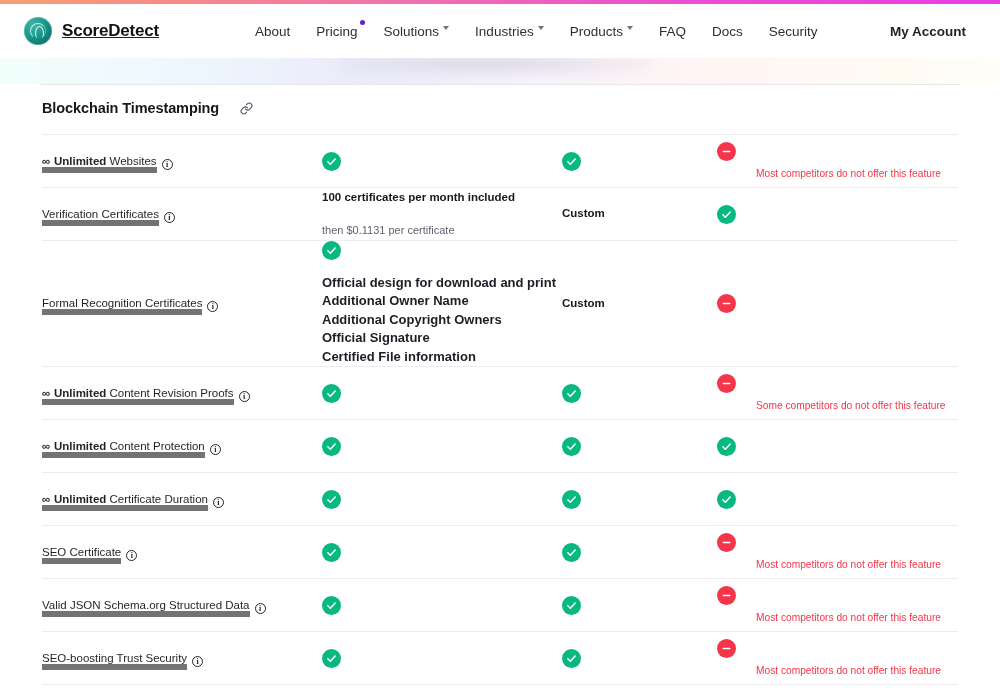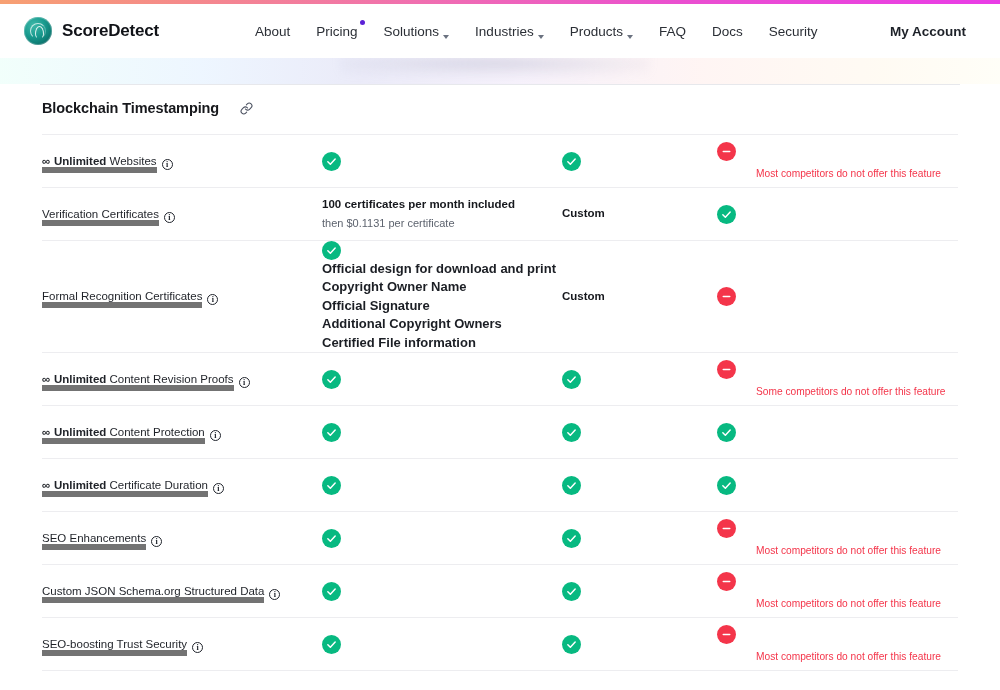--- a/index.html
+++ b/index.html
@@ -20,21 +20,21 @@
     z-index:50;
   }
 
   
   #site-header{
     position:absolute; top:4px; left:0; width:1000px; height:54px;
     background:#ffffff;
     display:flex; align-items:center;
     z-index:40;
   }
-  .brand{ display:flex; align-items:center; gap:10px; margin-left:24px; cursor:pointer; }
+  .brand{ display:flex; align-items:center; gap:10px; margin-left:24px; cursor:pointer;text-decoration:underline; }
   .brand-mark{
     width:28px; height:28px; border-radius:50%;
     background:radial-gradient(circle at 34% 30%, #3fb8a8 0%, #189a8e 42%, #0d7b73 70%, #12404a 100%);
     position:relative; flex:none;
     box-shadow:inset 0 0 0 1px rgba(255,255,255,.25);
   }
   .brand-mark::before{
     content:""; position:absolute; inset:6px;
     border-radius:50%;
     border:1.6px solid rgba(255,255,255,.72);
@@ -46,21 +46,21 @@
     border:1.4px solid rgba(255,255,255,.85);
     border-bottom-color:transparent;
   }
   .brand-name{ font-size:17px; font-weight:700; letter-spacing:-.2px; color:#111318; }
 
   nav#main-nav{
     display:flex; align-items:center; gap:26px;
     margin-left:96px;
     font-size:13.5px; color:#2b2f36;
   }
-  .nav-item{ position:relative; cursor:pointer; white-space:nowrap; display:flex; align-items:flex-end; gap:4px; }
+  .nav-item{ position:relative; cursor:pointer; white-space:nowrap; display:flex; align-items:flex-start; gap:4px; }
   .nav-item .caret{
     width:0;height:0;border-left:3.5px solid transparent;border-right:3.5px solid transparent;
     border-top:4px solid #6b7280; margin-top:2px;
   }
   .nav-dot{
     position:absolute; top:-4px; right:-7px; width:5px; height:5px; border-radius:50%;
     background:#5b21d6;
   }
   #my-account{
     position:absolute; right:34px; top:50%; transform:translateY(-50%);
@@ -106,21 +106,21 @@
   }
 
   .feature-row{
     position:relative;
     display:flex; align-items:center;
     margin:0 42px;
     border-bottom:1px solid #ededf0;
     min-height:53px;
   }
   .col-label{ width:280px; flex:none; padding-right:8px; }
-  .col-plan  { width:240px; flex:none; }
+  .col-plan  { width:240px; flex:none;gap:14px; }
   .col-mid   { width:155px; flex:none; }
   .col-comp  { width:248px; flex:none; }
 
   .feature-name{
     font-size:11.5px; color:#1f2228;
     border-bottom:6px solid #737373;
     display:inline;
     line-height:1.7;
     cursor:pointer;
   }
@@ -266,23 +266,23 @@
           <span><span class="feature-name">Formal Recognition Certificates</span><span class="info-icon">i</span></span>
         </div>
         <div class="col-plan stack">
           <span class="badge ok">
             <svg width="11" height="11" viewBox="0 0 24 24" fill="none" stroke="#ffffff" stroke-width="3.2" stroke-linecap="round" stroke-linejoin="round">
               <polyline points="4 12.5 9.5 18 20 6.5"></polyline>
             </svg>
           </span>
           <div class="plan-list">
             <div>Official design for download and print</div>
-            <div>Copyright Owner Name</div>
+            <div>Additional Owner Name</div>
+            <div>Additional Copyright Owners</div>
             <div>Official Signature</div>
-            <div>Additional Copyright Owners</div>
             <div>Certified File information</div>
           </div>
         </div>
         <div class="col-mid stack">
           <div class="plan-strong">Custom</div>
         </div>
         <div class="col-comp stack">
           <span class="badge no">
             <svg width="11" height="11" viewBox="0 0 24 24" fill="none" stroke="#ffffff" stroke-width="3.4" stroke-linecap="round">
               <line x1="5" y1="12" x2="19" y2="12"></line>
@@ -364,21 +364,21 @@
         <div class="col-comp stack">
           <span class="badge ok">
             <svg width="11" height="11" viewBox="0 0 24 24" fill="none" stroke="#ffffff" stroke-width="3.2" stroke-linecap="round" stroke-linejoin="round">
               <polyline points="4 12.5 9.5 18 20 6.5"></polyline>
             </svg>
           </span>
         </div>
       </div>
       <div class="feature-row">
         <div class="col-label stack">
-          <span><span class="feature-name">SEO Enhancements</span><span class="info-icon">i</span></span>
+          <span><span class="feature-name">SEO Certificate</span><span class="info-icon">i</span></span>
         </div>
         <div class="col-plan stack">
           <span class="badge ok">
             <svg width="11" height="11" viewBox="0 0 24 24" fill="none" stroke="#ffffff" stroke-width="3.2" stroke-linecap="round" stroke-linejoin="round">
               <polyline points="4 12.5 9.5 18 20 6.5"></polyline>
             </svg>
           </span>
         </div>
         <div class="col-mid stack">
           <span class="badge ok">
@@ -391,21 +391,21 @@
           <span class="badge no">
             <svg width="11" height="11" viewBox="0 0 24 24" fill="none" stroke="#ffffff" stroke-width="3.4" stroke-linecap="round">
               <line x1="5" y1="12" x2="19" y2="12"></line>
             </svg>
           </span>
           <div class="comp-note">Most competitors do not offer this feature</div>
         </div>
       </div>
       <div class="feature-row">
         <div class="col-label stack">
-          <span><span class="feature-name">Custom JSON Schema.org Structured Data</span><span class="info-icon">i</span></span>
+          <span><span class="feature-name">Valid JSON Schema.org Structured Data</span><span class="info-icon">i</span></span>
         </div>
         <div class="col-plan stack">
           <span class="badge ok">
             <svg width="11" height="11" viewBox="0 0 24 24" fill="none" stroke="#ffffff" stroke-width="3.2" stroke-linecap="round" stroke-linejoin="round">
               <polyline points="4 12.5 9.5 18 20 6.5"></polyline>
             </svg>
           </span>
         </div>
         <div class="col-mid stack">
           <span class="badge ok">

